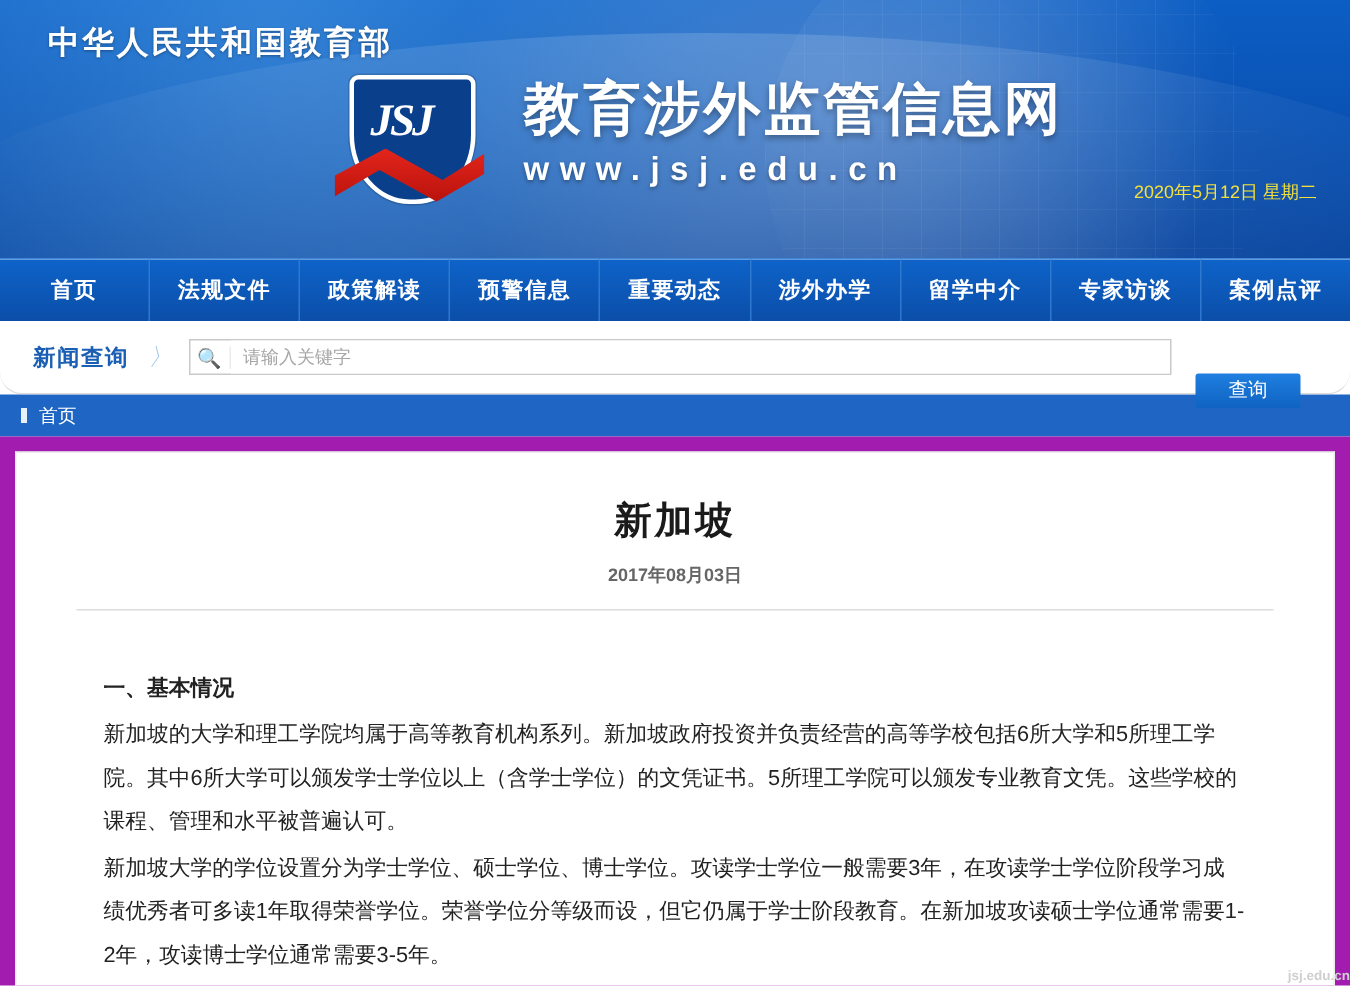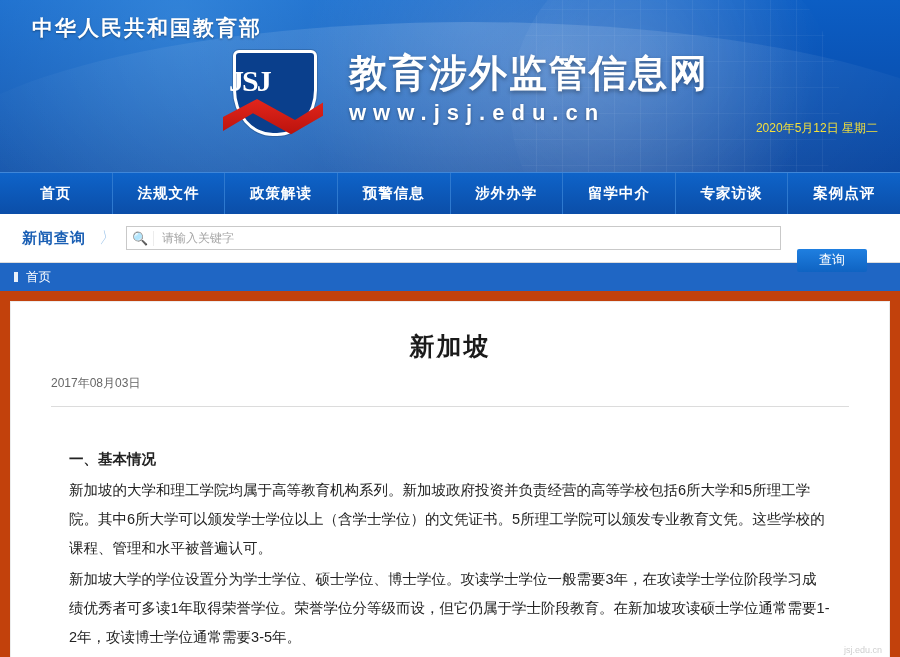--- a/index.html
+++ b/index.html
@@ -80,24 +80,25 @@
     position: absolute;
     left: 8px; top: 0;
     width: 78px; height: 80px;
     background: #0a3f8c;
     border: 3px solid #ffffff;
     border-radius: 6px 6px 40px 40px / 6px 6px 46px 46px;
     box-shadow: 0 0 0 1px rgba(0,0,0,0.15);
   }
   .shield .jsj {
     position: absolute;
-    left: 4px; top: 14px;
+    left: 22px; top: 14px;
     color: #ffffff;
     font-size: 30px;
     font-weight: bold;
+    font-style: italic;
     font-family: "Liberation Serif", serif;
     letter-spacing: -2px;
   }
   .shield .redwave {
     position: absolute;
     left: -2px; top: 44px;
     width: 100px; height: 42px;
     background: linear-gradient(180deg, #e8281e 0%, #b9120c 100%);
     clip-path: polygon(0% 55%, 34% 12%, 72% 62%, 100% 20%, 100% 52%, 68% 96%, 30% 46%, 0% 88%);
   }
@@ -153,20 +154,21 @@
 
   
   .searchbar {
     position: relative;
     width: 900px;
     height: 48px;
     background: #ffffff;
     border-bottom: 1px solid #dcdcdc;
     display: flex;
     align-items: center;
+    border-radius: 15px;
   }
   .search-label {
     margin-left: 22px;
     font-size: 15px;
     font-weight: bold;
     color: #1a5fb4;
     letter-spacing: 1px;
   }
   .search-sep {
     margin: 0 10px 0 14px;
@@ -232,21 +234,21 @@
     width: 4px; height: 10px;
     background: #ffffff;
     margin-left: 14px;
     margin-right: 8px;
     opacity: 0.9;
   }
 
   
   .content-wrap {
     width: 900px;
-    background: #c2410c;
+    background: #a21caf;
     padding-top: 10px;
     box-sizing: border-box;
     height: 367px;
   }
   .article {
     width: 880px;
     margin: 0 auto;
     background: #ffffff;
     height: 100%;
     box-sizing: border-box;
@@ -255,45 +257,47 @@
     border-bottom: none;
   }
   .art-title {
     text-align: center;
     font-size: 25px;
     font-weight: bold;
     color: #1a1a1a;
     letter-spacing: 2px;
   }
   .art-date {
-    text-align: left;
+    text-align: center;
     font-size: 12px;
     color: #666;
     margin-top: 12px;
+    font-weight: bold;
   }
   .divider {
     margin: 14px 0 0 0;
     border: none;
     border-top: 1px solid #dcdcdc;
   }
   .art-body {
     margin-top: 38px;
     padding: 0 18px;
     font-size: 14.5px;
     line-height: 29px;
     color: #222;
   }
   .art-body p { margin: 0 0 2px 0; }
   .art-body .sec-title { font-weight: bold; }
   .watermark {
     position: absolute;
-    right: 18px;
+    right: 0;
     bottom: 2px;
     font-size: 9px;
     color: #cfcfcf;
+    font-weight: bold;
   }
 </style>
 </head>
 <body>
 
 <div class="page">
 
   <div class="banner">
     <div class="globe"></div>
     <div class="swoosh"></div>
@@ -313,20 +317,21 @@
     </div>
 
     <div class="banner-date">2020年5月12日 星期二</div>
   </div>
 
   <div class="navbar">
     <div class="nav-item">首页</div>
     <div class="nav-item">法规文件</div>
     <div class="nav-item">政策解读</div>
     <div class="nav-item">预警信息</div>
+    <div class="nav-item">重要动态</div>
     <div class="nav-item">涉外办学</div>
     <div class="nav-item">留学中介</div>
     <div class="nav-item">专家访谈</div>
     <div class="nav-item">案例点评</div>
   </div>
 
   <div class="searchbar">
     <div class="search-label">新闻查询</div>
     <div class="search-sep">〉</div>
     <div class="search-wrap">

